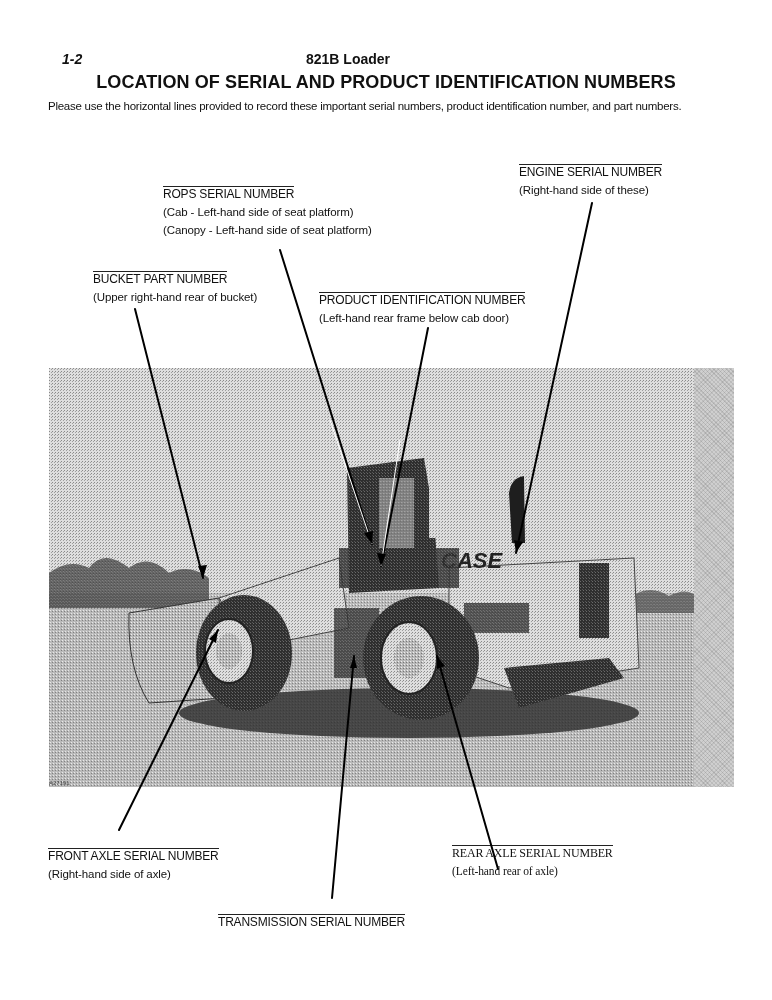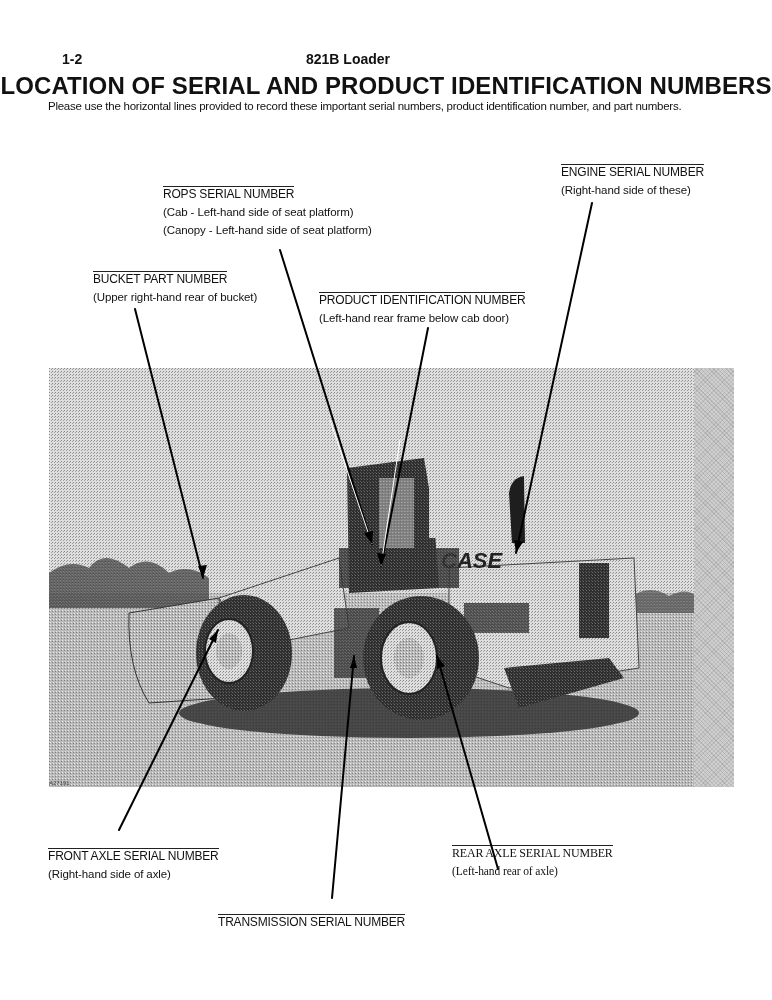--- a/index.html
+++ b/index.html
@@ -1,21 +1,21 @@
 <!DOCTYPE html>
 <html><head>
 <meta charset="utf-8">
 <style>
   html, body { margin: 0; padding: 0; background: #ffffff; }
   body { width: 772px; height: 1000px; position: relative; overflow: hidden;
          font-family: "Liberation Sans", "DejaVu Sans", sans-serif; color: #111; }
   .abs { position: absolute; }
-  .page-num { left: 62px; top: 51px; font-size: 14px; font-weight: bold; }
+  .page-num { left: 62px; top: 51px; font-size: 14px; font-weight: bold; font-style: italic; }
   .doc-title { left: 0; width: 664px; top: 51px; text-align: center; font-size: 14px; font-weight: bold; padding-left: 32px; box-sizing: border-box; }
-  .section-heading { left: 0; width: 772px; top: 72px; text-align: center; font-size: 24px; font-weight: bold; letter-spacing: 0.1px; }
+  .section-heading { left: 0; width: 772px; top: 72px; text-align: center; font-size: 18px; font-weight: bold; letter-spacing: 0.1px; }
   .intro { left: 48px; top: 99px; width: 680px; font-size: 11.5px; line-height: 15px; letter-spacing: -0.25px; }
 
   .callout { font-size: 11.5px; line-height: 18px; letter-spacing: -0.1px; }
   .callout .name { display: inline-block; border-top: 1.5px solid #222; padding-top: 0px; line-height: 14px; font-size: 12px; letter-spacing: -0.2px; }
   .callout .loc { display: block; white-space: nowrap; }
 
   .photo { left: 49px; top: 368px; width: 685px; height: 419px; overflow: hidden;
            background-color: #cfcfcf;
            background-image:
              repeating-linear-gradient(45deg, rgba(0,0,0,0.10) 0 1px, transparent 1px 3px),
@@ -24,21 +24,21 @@
   svg.overlay { position: absolute; left: 0; top: 0; width: 772px; height: 1000px; pointer-events: none; }
 </style>
 </head>
 <body>
 
 <div class="abs page-num">1-2</div>
 <div class="abs doc-title">821B Loader</div>
 <div class="abs section-heading">LOCATION OF SERIAL AND PRODUCT IDENTIFICATION NUMBERS</div>
 <div class="abs intro">Please use the horizontal lines provided to record these important serial numbers, product identification number, and part numbers.</div>
 
-<div class="abs callout" style="left:519px; top:163px;margin-left:42px;">
+<div class="abs callout" style="left:519px; top:163px;">
   <span class="name">ENGINE SERIAL NUMBER</span>
   <span class="loc">(Right-hand side of these)</span>
 </div>
 
 <div class="abs callout" style="left:163px; top:185px;">
   <span class="name">ROPS SERIAL NUMBER</span>
   <span class="loc">(Cab - Left-hand side of seat platform)</span>
   <span class="loc">(Canopy - Left-hand side of seat platform)</span>
 </div>
 

